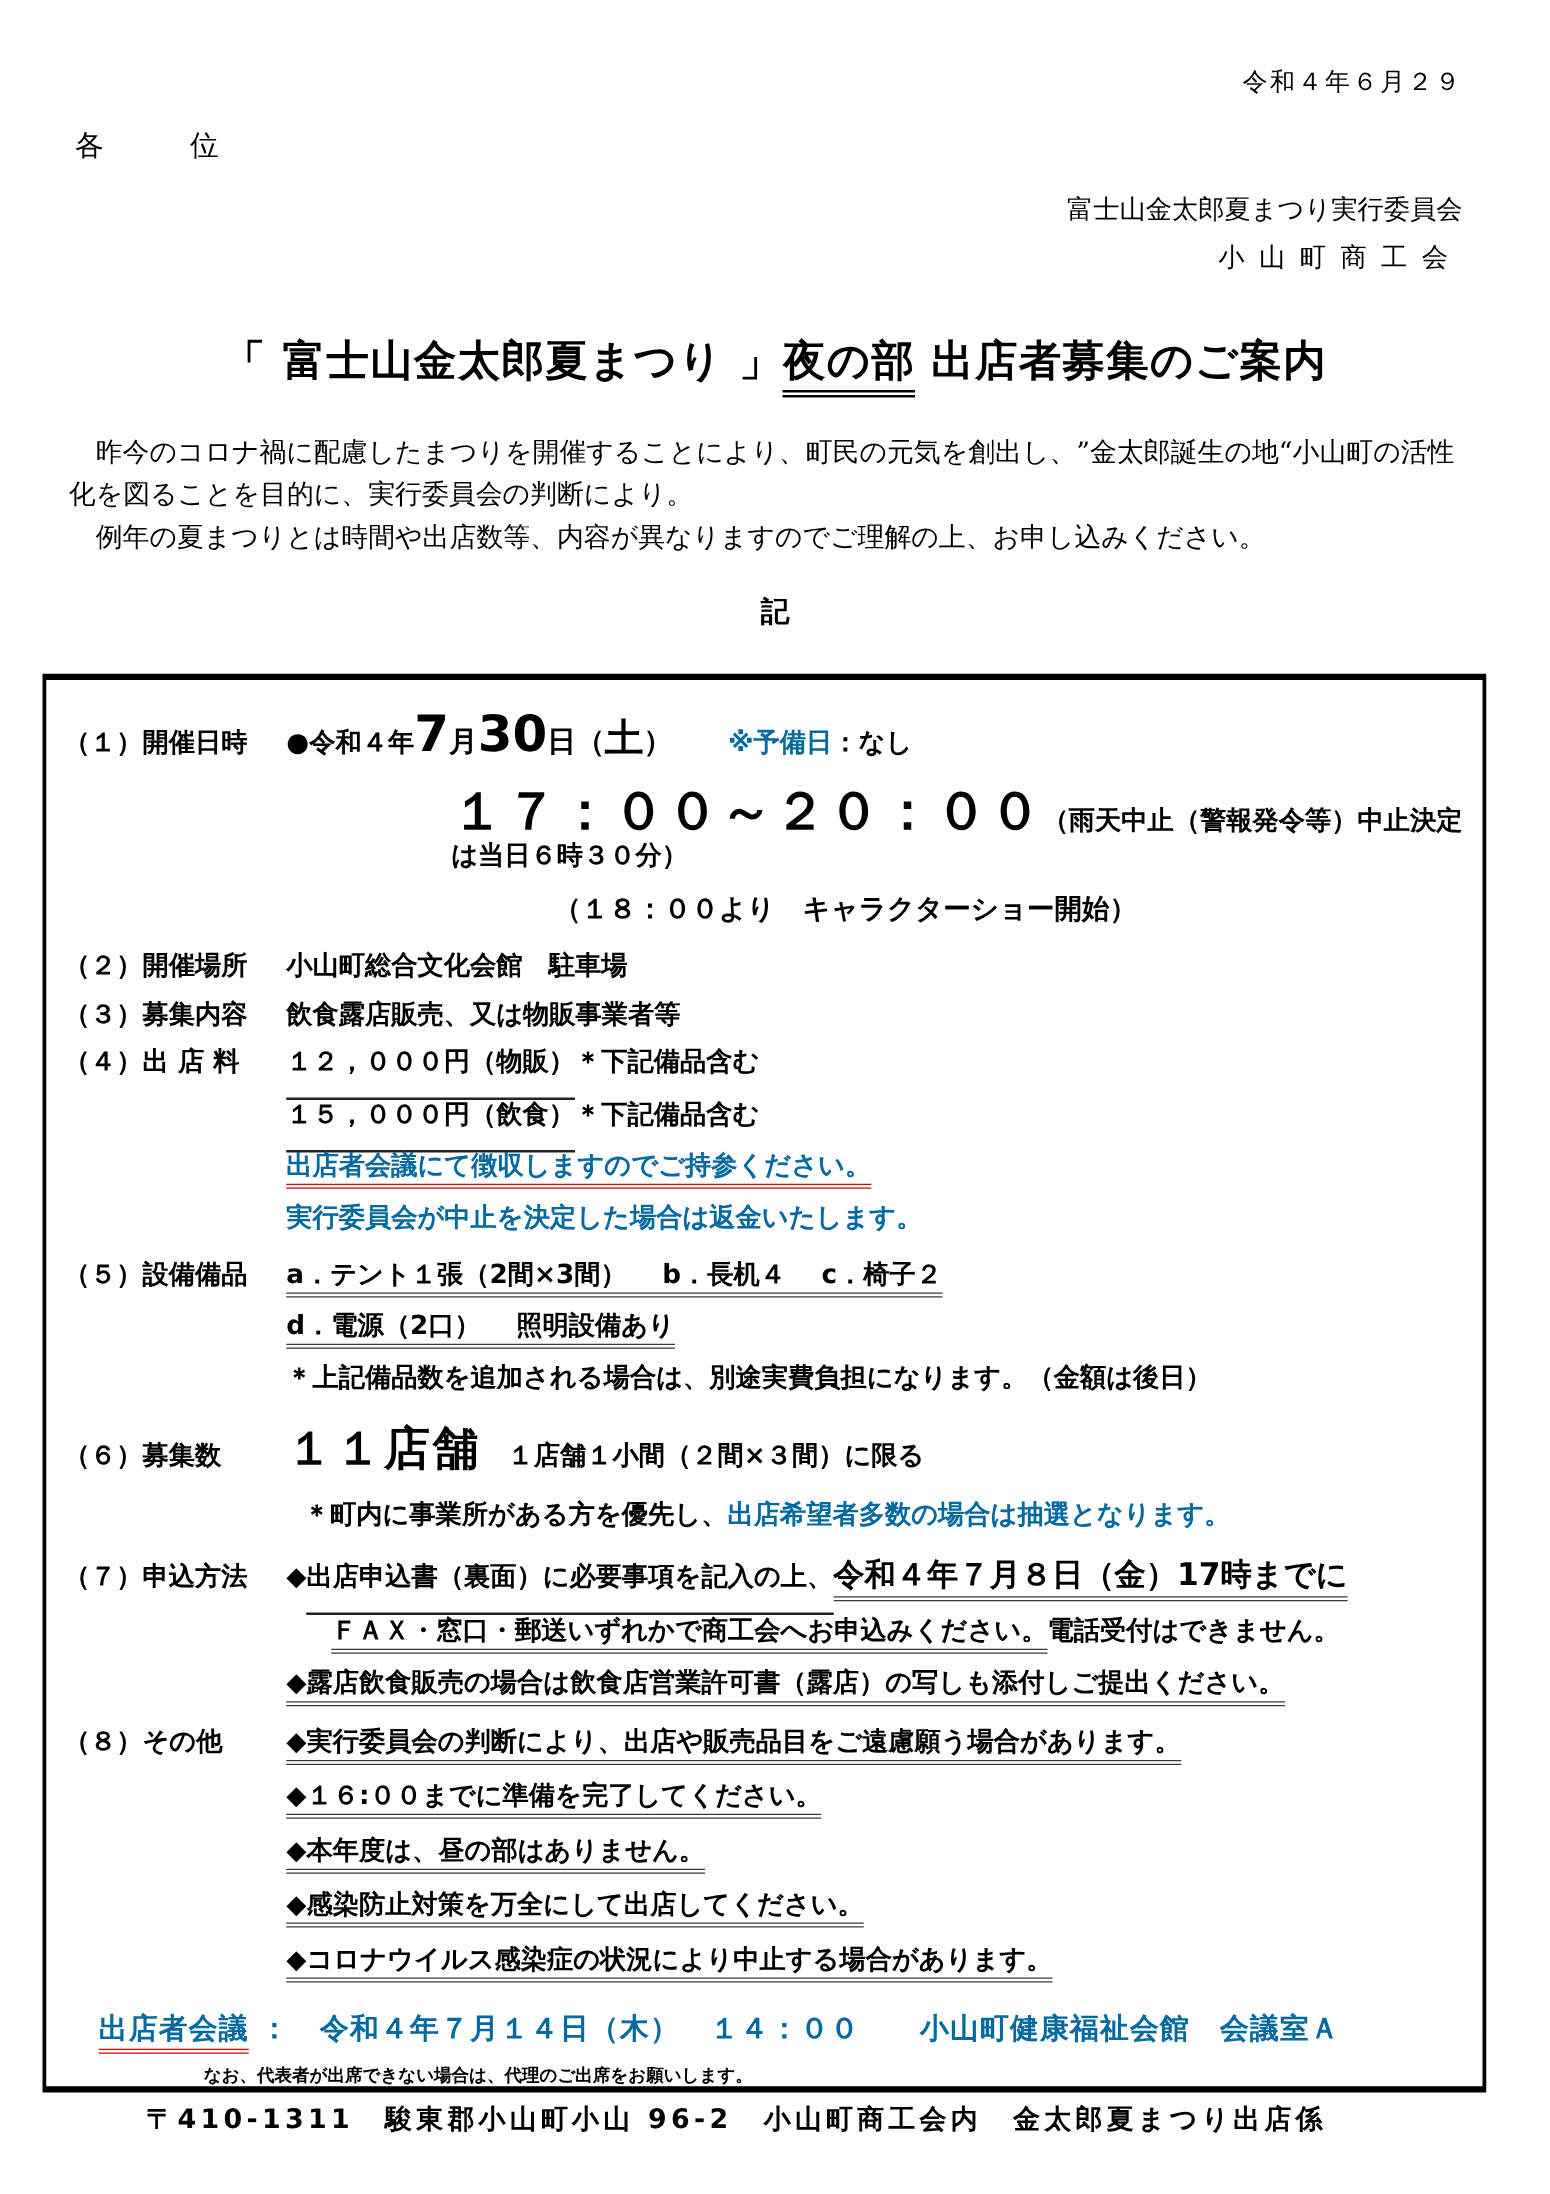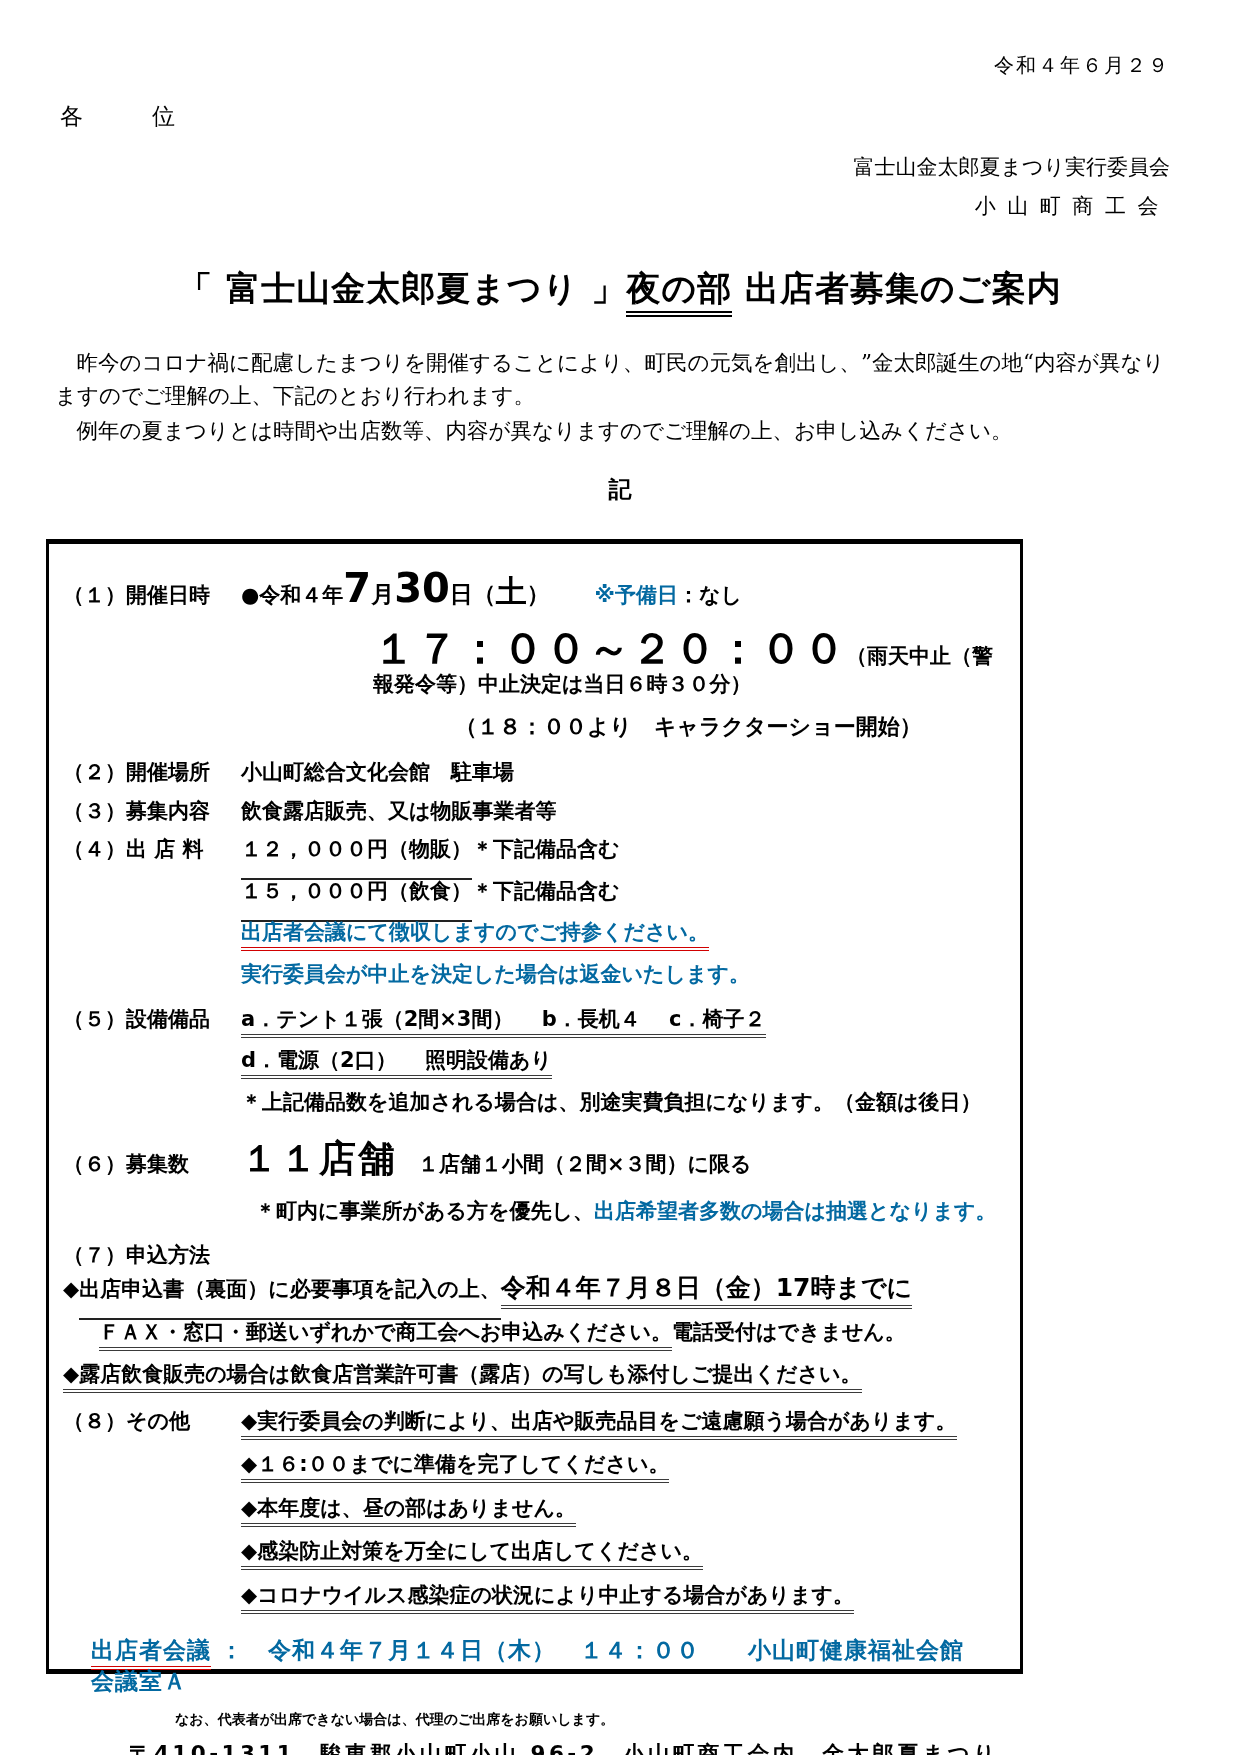--- a/index.html
+++ b/index.html
@@ -18,21 +18,21 @@
   .sender2{letter-spacing:0.55em;}
 
   .page-title{margin:40px 0 0 0;text-align:center;font-size:34px;letter-spacing:1px;}
   .u-title{border-bottom:6px double #000;padding-bottom:3px;}
 
   .intro{margin:34px 56px 0 55px;font-size:21.5px;line-height:1.55;}
   .intro p{margin:0 0 2px 0;}
   .ki-heading{margin:26px 0 0 0;text-align:center;font-size:23px;}
 
   .info-box{
-    margin:34px 0 0 46px;width:977px;height:1135px;box-sizing:border-box;
+    margin:34px 0 0 34px;width:1155px;height:1135px;box-sizing:border-box;
     border:3px solid #000;border-top-width:5px;border-bottom-width:5px;
     padding:18px 10px 0 14px;
   }
   .row{display:flex;align-items:baseline;margin-top:6px;}
   .lbl{width:178px;flex:none;font-size:21px;}
   .cnt{flex:1;font-size:21px;line-height:1.55;}
   .cnt .line{margin-top:9px;}
 
   .big-digit{font-size:40px;line-height:1;}
   .md{font-size:23px;}
@@ -66,21 +66,21 @@
 <div class="senders serif">
   <div>富士山金太郎夏まつり実行委員会</div>
   <div class="sender2">小山町商工会</div>
 </div>
 
 <div class="page-title gothic">
   <span>「 富士山金太郎夏まつり 」</span><span class="u-title">夜の部</span><span> 出店者募集のご案内</span>
 </div>
 
 <div class="intro serif">
-  <p>　昨今のコロナ禍に配慮したまつりを開催することにより、町民の元気を創出し、”金太郎誕生の地“内容が異なりますのでご理解の上、下記のとおり行われます。</p>
+  <p>　昨今のコロナ禍に配慮したまつりを開催することにより、町民の元気を創出し、”金太郎誕生の地“小山町の活性化を図ることを目的に、実行委員会の判断により。</p>
   <p>　例年の夏まつりとは時間や出店数等、内容が異なりますのでご理解の上、お申し込みください。</p>
 </div>
 
 <div class="ki-heading gothic">記</div>
 
 <div class="info-box">
 
   <div class="row gothic">
     <div class="lbl">（１）開催日時</div>
     <div class="cnt">
@@ -128,21 +128,21 @@
   <div class="row gothic" style="margin-top:22px;">
     <div class="lbl">（６）募集数</div>
     <div class="cnt">
       <span class="b6-big">１１店舗</span><span>　１店舗１小間（２間×３間）に限る</span>
     </div>
   </div>
   <div class="note-line gothic">
     <span>＊町内に事業所がある方を優先し、</span><span class="red">出店希望者多数の場合は抽選となります。</span>
   </div>
 
-  <div class="row gothic" style="margin-top:16px;flex-direction:column;">
+  <div class="row gothic" style="margin-top:16px;">
     <div class="lbl">（７）申込方法</div>
     <div class="cnt">
       <div><span>◆</span><span class="u1">出店申込書（裏面）に必要事項を記入の上、</span><span class="b7-big u2">令和４年７月８日（金）17時までに</span></div>
       <div class="line" style="margin-left:36px;"><span class="u2">ＦＡＸ・窓口・郵送いずれかで商工会へお申込みください。</span><span>電話受付はできません。</span></div>
       <div class="line"><span class="u2">◆露店飲食販売の場合は飲食店営業許可書（露店）の写しも添付しご提出ください。</span></div>
     </div>
   </div>
 
   <div class="row gothic" style="margin-top:14px;">
     <div class="lbl">（８）その他</div>

